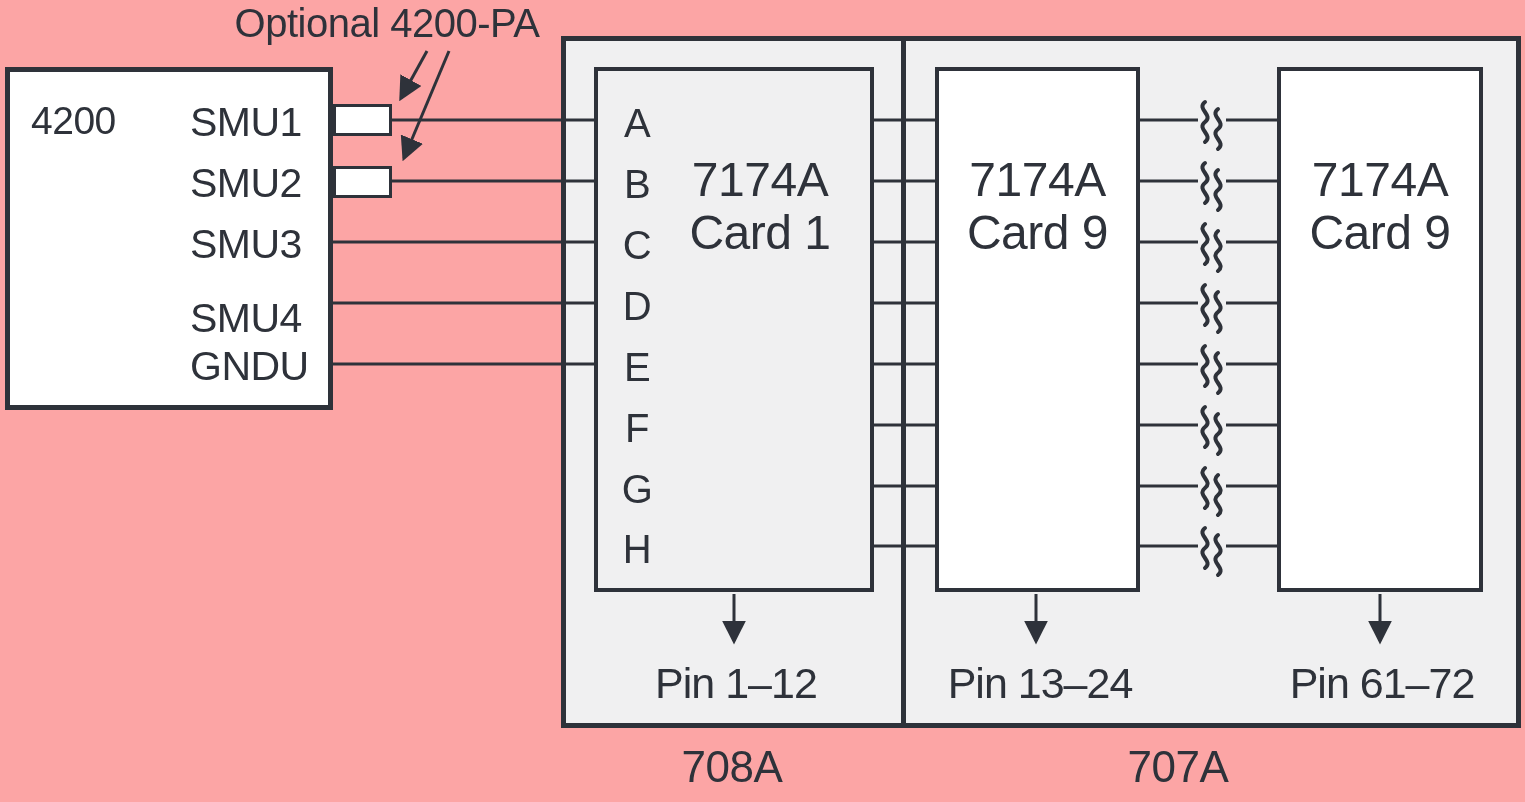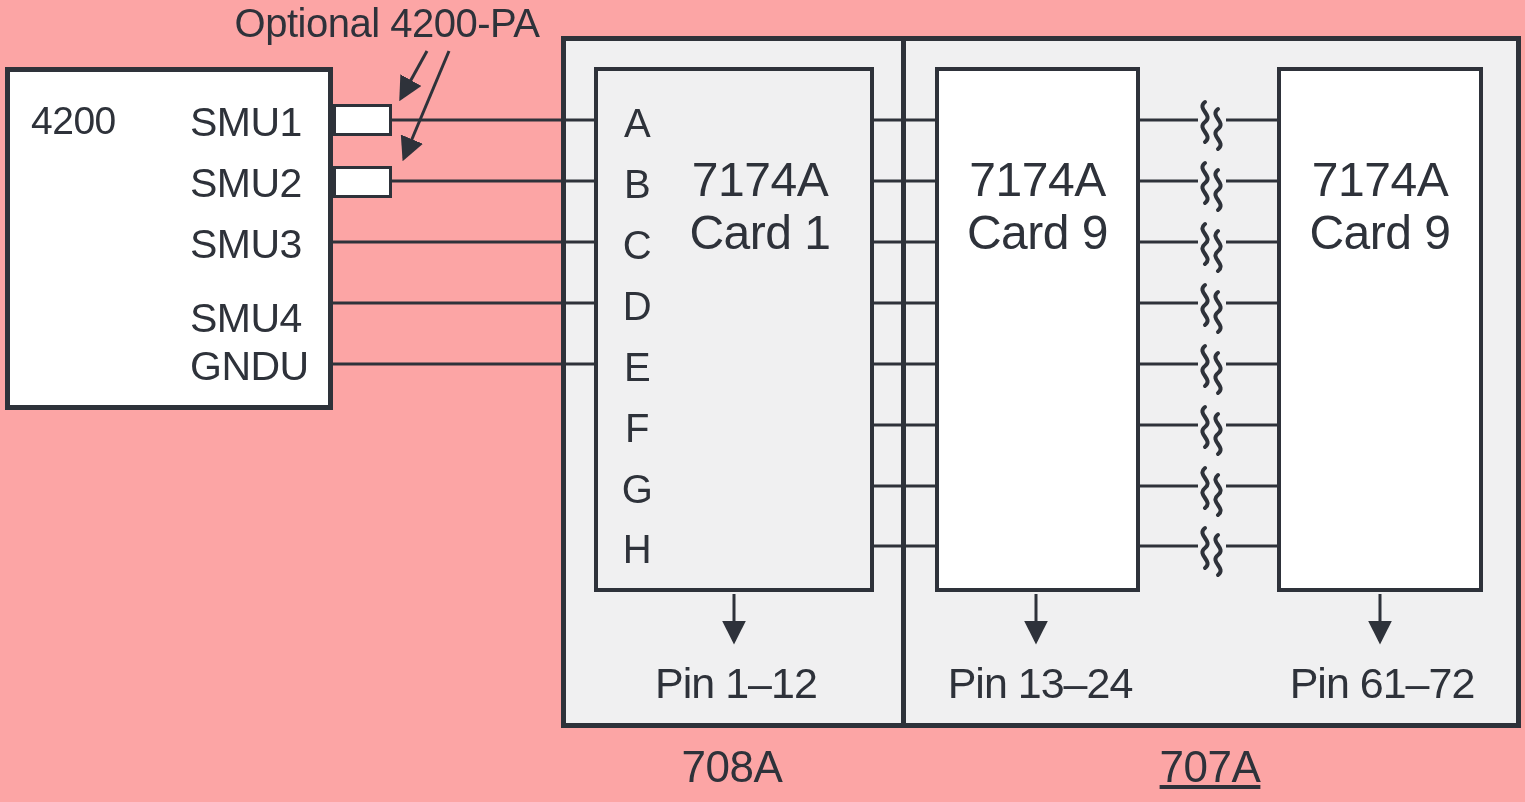--- a/index.html
+++ b/index.html
@@ -164,15 +164,15 @@
   <div class="txt card-title" style="left:1275px;width:210px;">
     <span class="model">7174A</span>
     <span class="cname">Card 9</span>
   </div>
 
   <div class="txt pin-label" style="left:576px;">Pin 1–12</div>
   <div class="txt pin-label" style="left:880px;">Pin 13–24</div>
   <div class="txt pin-label" style="left:1222px;">Pin 61–72</div>
 
   <div class="txt frame-label" style="left:582px;">708A</div>
-  <div class="txt frame-label" style="left:1060px;text-decoration:underline;">707A</div>
+  <div class="txt frame-label" style="left:1028px;">707A</div>
 
 </div>
 
 </body></html>

